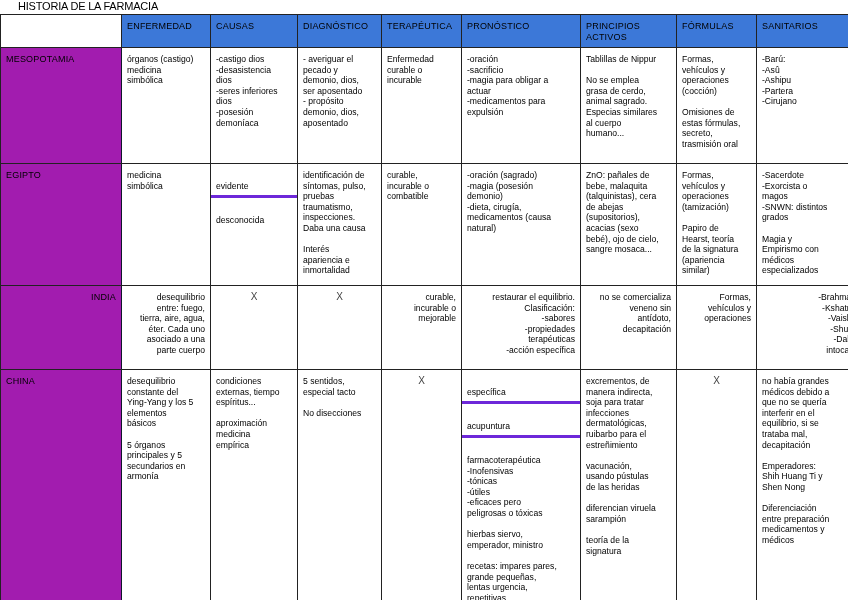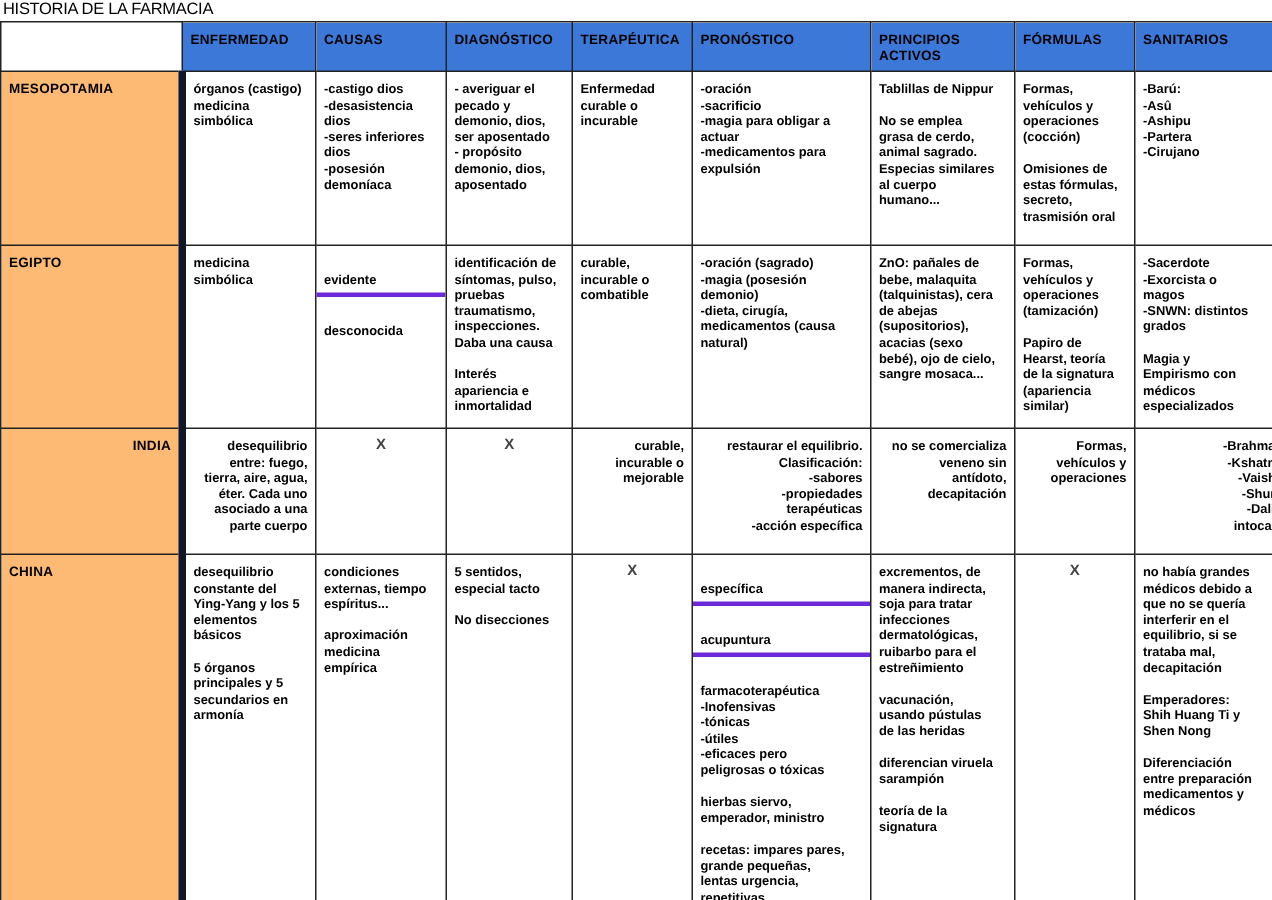--- a/index.html
+++ b/index.html
@@ -1,22 +1,22 @@
 <!DOCTYPE html>
 <html><head>
 <meta charset="utf-8">
 <style>
   html, body { margin:0; padding:0; background:#ffffff; }
   body { width:848px; height:600px; overflow:hidden; position:relative; font-family:"Liberation Sans", sans-serif; color:#000; }
-  .title { position:absolute; left:2px; top:0px; font-size:11px; line-height:13px; letter-spacing:-0.2px; }
+  .title { position:absolute; left:18px; top:0px; font-size:11px; line-height:13px; letter-spacing:-0.2px; }
   table.grid { position:absolute; left:0; top:14px; border-collapse:collapse; table-layout:fixed; width:870px; }
-  table.grid td, table.grid th { border:1px solid #222; vertical-align:top; font-size:8.6px; line-height:10.6px; padding:6px 5px 4px 5px; text-align:left; font-weight:bold; white-space:pre-line; overflow:hidden;margin-top:12px; }
+  table.grid td, table.grid th { border:1px solid #222; vertical-align:top; font-size:8.6px; line-height:10.6px; padding:6px 5px 4px 5px; text-align:left; font-weight:normal; white-space:pre-line; overflow:hidden;margin-top:12px; }
   table.grid thead th { background:#3c78d8; height:22px; font-size:9px; line-height:10.5px; letter-spacing:0.2px; }
   table.grid thead th.corner { background:#ffffff; }
-  table.grid td.region { background:#fdba74; font-size:9px; letter-spacing:0.2px; border-right:5px solid #0f172a; }
+  table.grid td.region { background:#a21caf; font-size:9px; letter-spacing:0.2px; border-right:1px solid #0f172a; }
   td.x { text-align:center !important; color:#444; font-size:10px !important; }
   td.split { padding:0 !important; }
   .sub { border-bottom:3px solid #6d28d9; padding:6px 5px 4px 5px; white-space:pre-line; }
   .sub:last-child { border-bottom:none; }
   tr.r-meso td { height:105px; }
   tr.r-egipto td { height:111px; }
   tr.r-india td { height:73px;text-align:right; }
   tr.r-china td { height:208px; }
 </style>
 </head>

